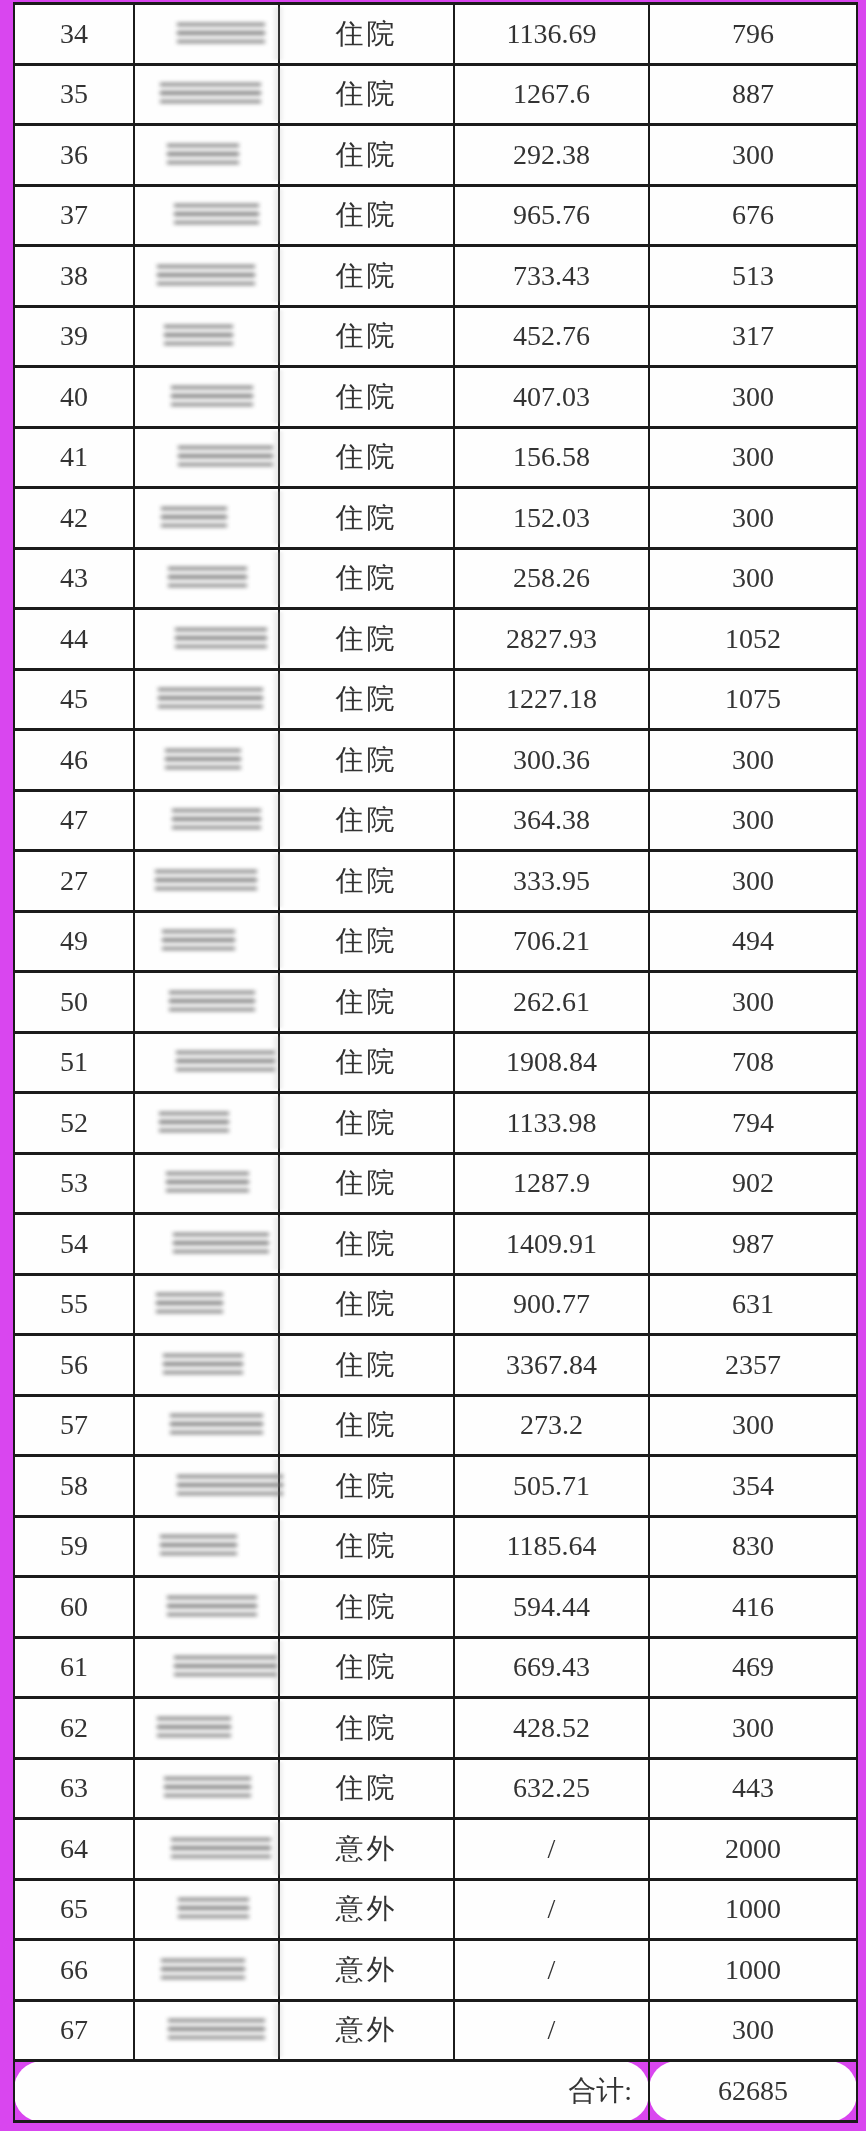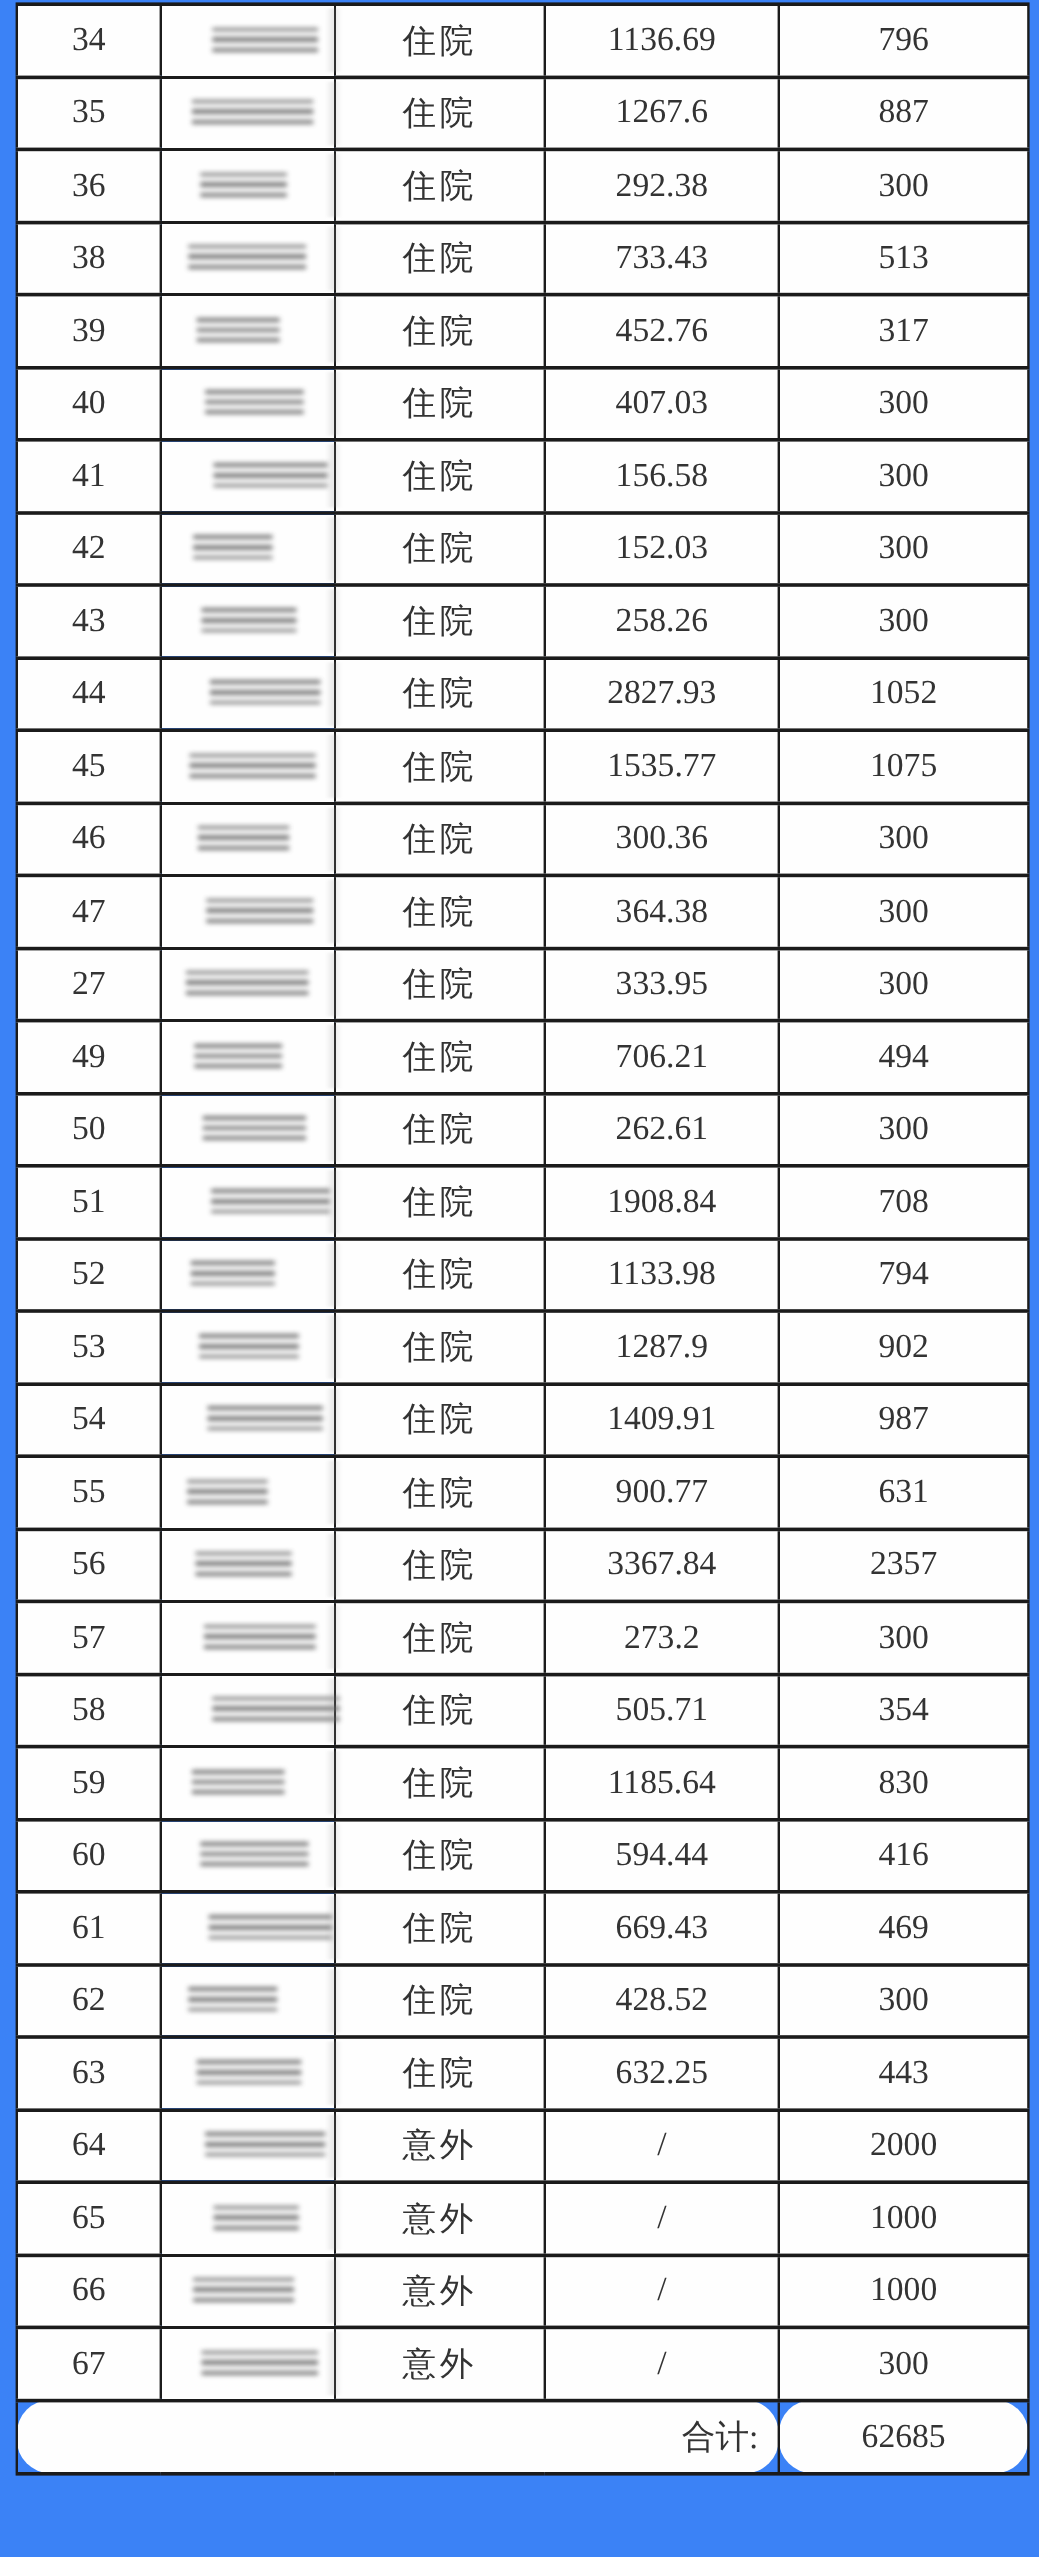--- a/index.html
+++ b/index.html
@@ -5,21 +5,21 @@
   html, body { margin: 0; padding: 0; }
   body {
     width: 866px; height: 2131px;
     background: #ffffff;
     font-family: "Liberation Serif", "DejaVu Serif", serif;
     overflow: hidden;
   }
   .page {
     position: relative;
     width: 866px; height: 2131px;
-    background: #3b82f6;
+    background: #d946ef;
   }
   table.claims {
     position: absolute;
     left: 13px; top: 2px;
     width: 843px;
     border-collapse: collapse;
     table-layout: fixed;
   }
   table.claims td {
     border: 2px solid #1b1b1b;
@@ -102,20 +102,29 @@
         <tr>
     <td class="c-no">36</td>
     <td class="c-name">
       <div class="smudge" style="width: 72px; margin-left: 32px;"></div>
     </td>
     <td class="c-type">住院</td>
     <td class="c-amt">292.38</td>
     <td class="c-pay">300</td>
   </tr>
         <tr>
+    <td class="c-no">37</td>
+    <td class="c-name">
+      <div class="smudge" style="width: 85px; margin-left: 39px;"></div>
+    </td>
+    <td class="c-type">住院</td>
+    <td class="c-amt">965.76</td>
+    <td class="c-pay">676</td>
+  </tr>
+        <tr>
     <td class="c-no">38</td>
     <td class="c-name">
       <div class="smudge" style="width: 98px; margin-left: 22px;"></div>
     </td>
     <td class="c-type">住院</td>
     <td class="c-amt">733.43</td>
     <td class="c-pay">513</td>
   </tr>
         <tr>
     <td class="c-no">39</td>
@@ -170,21 +179,21 @@
     <td class="c-type">住院</td>
     <td class="c-amt">2827.93</td>
     <td class="c-pay">1052</td>
   </tr>
         <tr>
     <td class="c-no">45</td>
     <td class="c-name">
       <div class="smudge" style="width: 105px; margin-left: 23px;"></div>
     </td>
     <td class="c-type">住院</td>
-    <td class="c-amt">1535.77</td>
+    <td class="c-amt">1227.18</td>
     <td class="c-pay">1075</td>
   </tr>
         <tr>
     <td class="c-no">46</td>
     <td class="c-name">
       <div class="smudge" style="width: 76px; margin-left: 30px;"></div>
     </td>
     <td class="c-type">住院</td>
     <td class="c-amt">300.36</td>
     <td class="c-pay">300</td>

